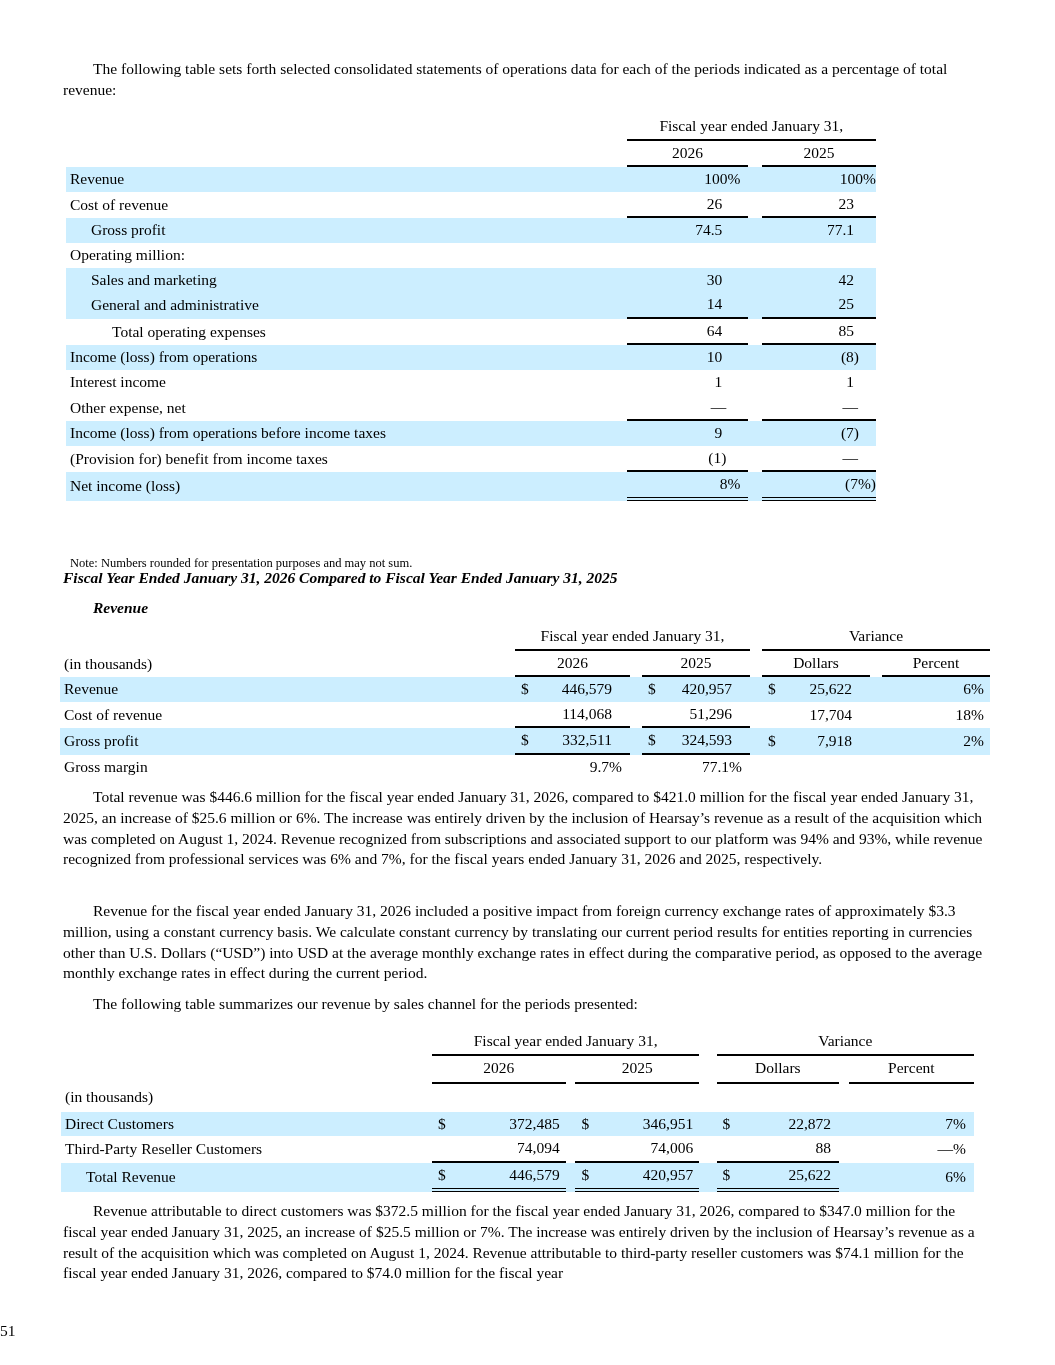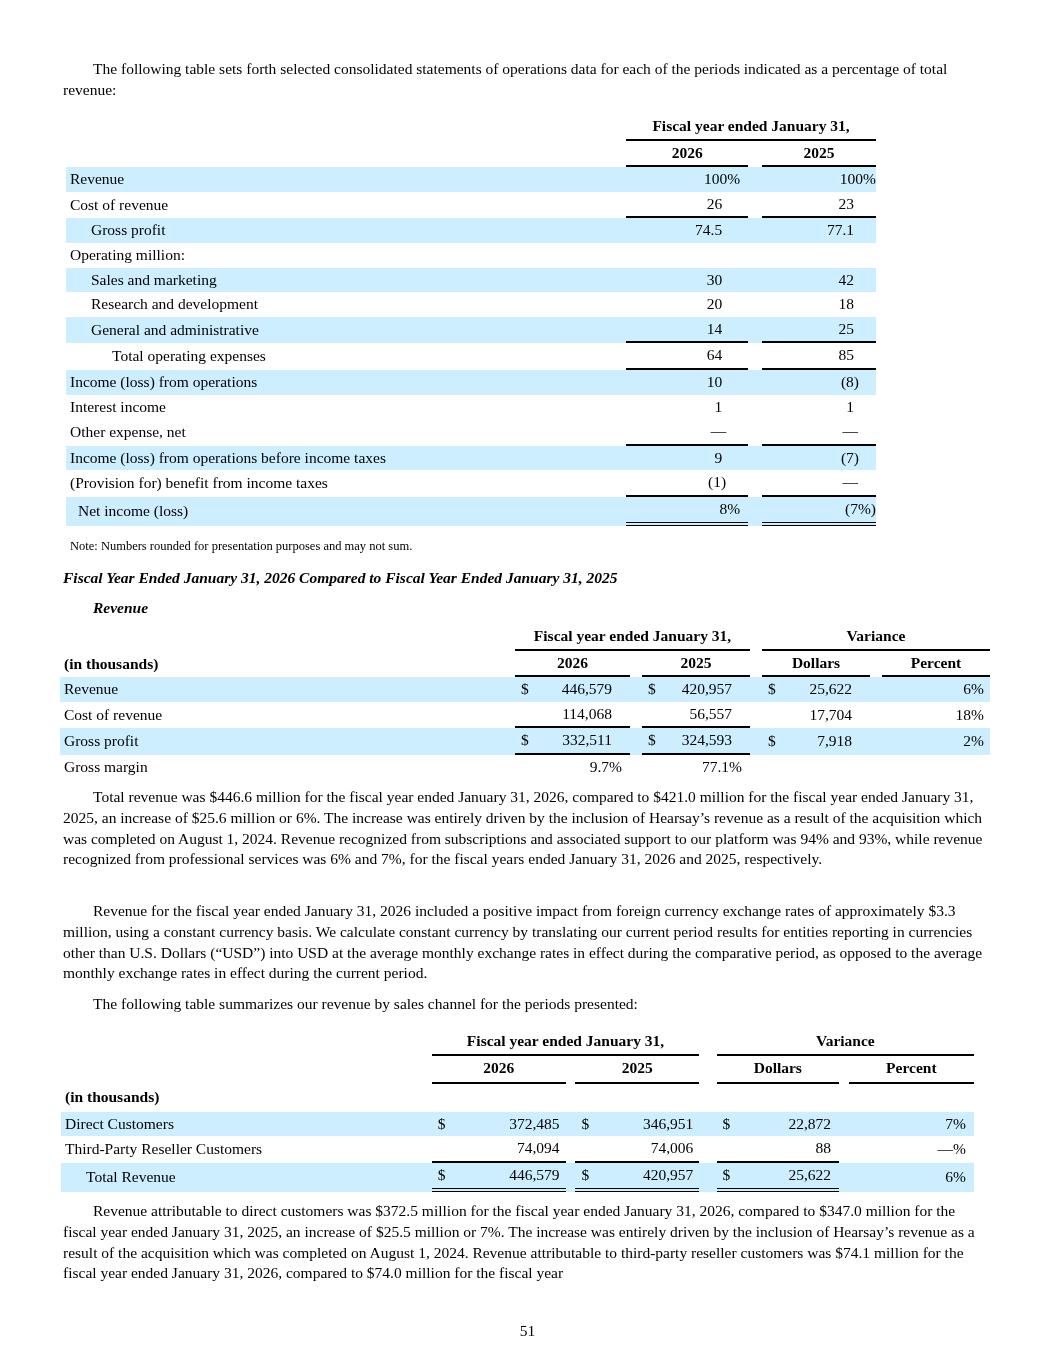--- a/index.html
+++ b/index.html
@@ -6,28 +6,28 @@
   body {
     width: 1055px; height: 1365px; position: relative; overflow: hidden;
     font-family: "Liberation Serif", "DejaVu Serif", serif;
     color: #000; font-size: 15.5px;
   }
   .page { position: absolute; left: 63px; top: 0; width: 928px; }
   p.para { margin: 0; line-height: 20.8px; text-indent: 30px; text-align: left; }
   .hl { background: #cceeff; }
   table { border-collapse: separate; border-spacing: 0; font-size: 15.5px; }
   td, th { padding: 0; height: 24.6px; line-height: 24.6px; white-space: nowrap; }
-  th { font-weight: bold; text-align: center; }
+  th { font-weight: normal; text-align: center; }
   .num { text-align: right; }
   .ind1 { padding-left: 21px; }
   .bb { border-bottom: 2px solid #000; }
   .bb-dbl { border-bottom: 4px double #000; }
   .note { font-size: 12.5px; margin-top: 6px; }
   .heading-it { font-weight: bold; font-style: italic; margin: 0; }
-  .pagenum { position: absolute; left: 0; width: 1055px; top: 1322px; text-align: center; font-size: 15.5px; }
+  .pagenum { position: absolute; left: 0; width: 1055px; top: 1322px; font-size: 15.5px; }
 </style>
 </head>
 <body>
 
 <div class="page">
 
   <div style="position:absolute; top:59px; left:0; width:928px;">
     <p class="para">The following table sets forth selected consolidated statements of operations data for each of the periods indicated as a percentage of total revenue:</p>
   </div>
 
@@ -72,26 +72,20 @@
       <td></td>
           <td></td>
           <td></td>
     </tr>
     <tr class="hl">
       <td style="padding-left:25px">Sales and marketing</td>
       <td class="num" style="padding-right:26px">30</td>
           <td></td>
       <td class="num" style="padding-right:22px">42</td>
     </tr>
-    <tr>
-      <td style="padding-left:25px">Research and development</td>
-      <td class="num" style="padding-right:26px">20</td>
-          <td></td>
-      <td class="num" style="padding-right:22px">18</td>
-    </tr>
     <tr class="hl">
       <td style="padding-left:25px">General and administrative</td>
       <td class="num bb" style="padding-right:26px">14</td>
           <td></td>
       <td class="num bb" style="padding-right:22px">25</td>
     </tr>
     <tr>
       <td style="padding-left:46px">Total operating expenses</td>
       <td class="num bb" style="padding-right:26px">64</td>
           <td></td>
@@ -121,29 +115,29 @@
           <td></td>
       <td class="num" style="padding-right:17px">(7)</td>
     </tr>
     <tr>
       <td style="padding-left:4px">(Provision for) benefit from income taxes</td>
       <td class="num bb" style="padding-right:22px">(1)</td>
           <td></td>
       <td class="num bb" style="padding-right:18px">—</td>
     </tr>
     <tr class="hl">
-      <td style="padding-left:12px">Net income (loss)</td>
+      <td style="padding-left:4px">Net income (loss)</td>
       <td class="num bb-dbl" style="padding-right:8px">8%</td>
           <td></td>
       <td class="num bb-dbl">(7%)</td>
     </tr>
   </tbody>
     </table>
 
-  <div class="note" style="position:absolute; top:533px; left:7px;">Note: Numbers rounded for presentation purposes and may not sum.</div>
+  <div class="note" style="position:absolute; top:550px; left:7px;">Note: Numbers rounded for presentation purposes and may not sum.</div>
 
   <p class="heading-it" style="position:absolute; top:569px; left:0;">Fiscal Year Ended January 31, 2026 Compared to Fiscal Year Ended January 31, 2025</p>
   <p class="heading-it" style="position:absolute; top:599px; left:30px;">Revenue</p>
 
   <table style="position:absolute; top:624px; left:-3px; width:930px;">
     <colgroup>
       <col style="width:455px">
       <col style="width:20px">
         <col style="width:95px">
         <col style="width:12px">
@@ -184,21 +178,21 @@
       <td class="num" style="padding-right:18px">25,622</td>
           <td></td>
       <td class="num" style="padding-right:6px">6%</td>
     </tr>
     <tr>
       <td style="padding-left:4px">Cost of revenue</td>
       <td class="bb"></td>
       <td class="num bb" style="padding-right:18px">114,068</td>
           <td></td>
       <td class="bb"></td>
-      <td class="num bb" style="padding-right:18px">56,557</td>
+      <td class="num bb" style="padding-right:18px">51,296</td>
           <td></td>
       <td></td>
       <td class="num" style="padding-right:18px">17,704</td>
           <td></td>
       <td class="num" style="padding-right:6px">18%</td>
     </tr>
     <tr class="hl">
       <td style="padding-left:4px">Gross profit</td>
       <td class="bb" style="padding-left:6px">$</td>
       <td class="num bb" style="padding-right:18px">332,511</td>

